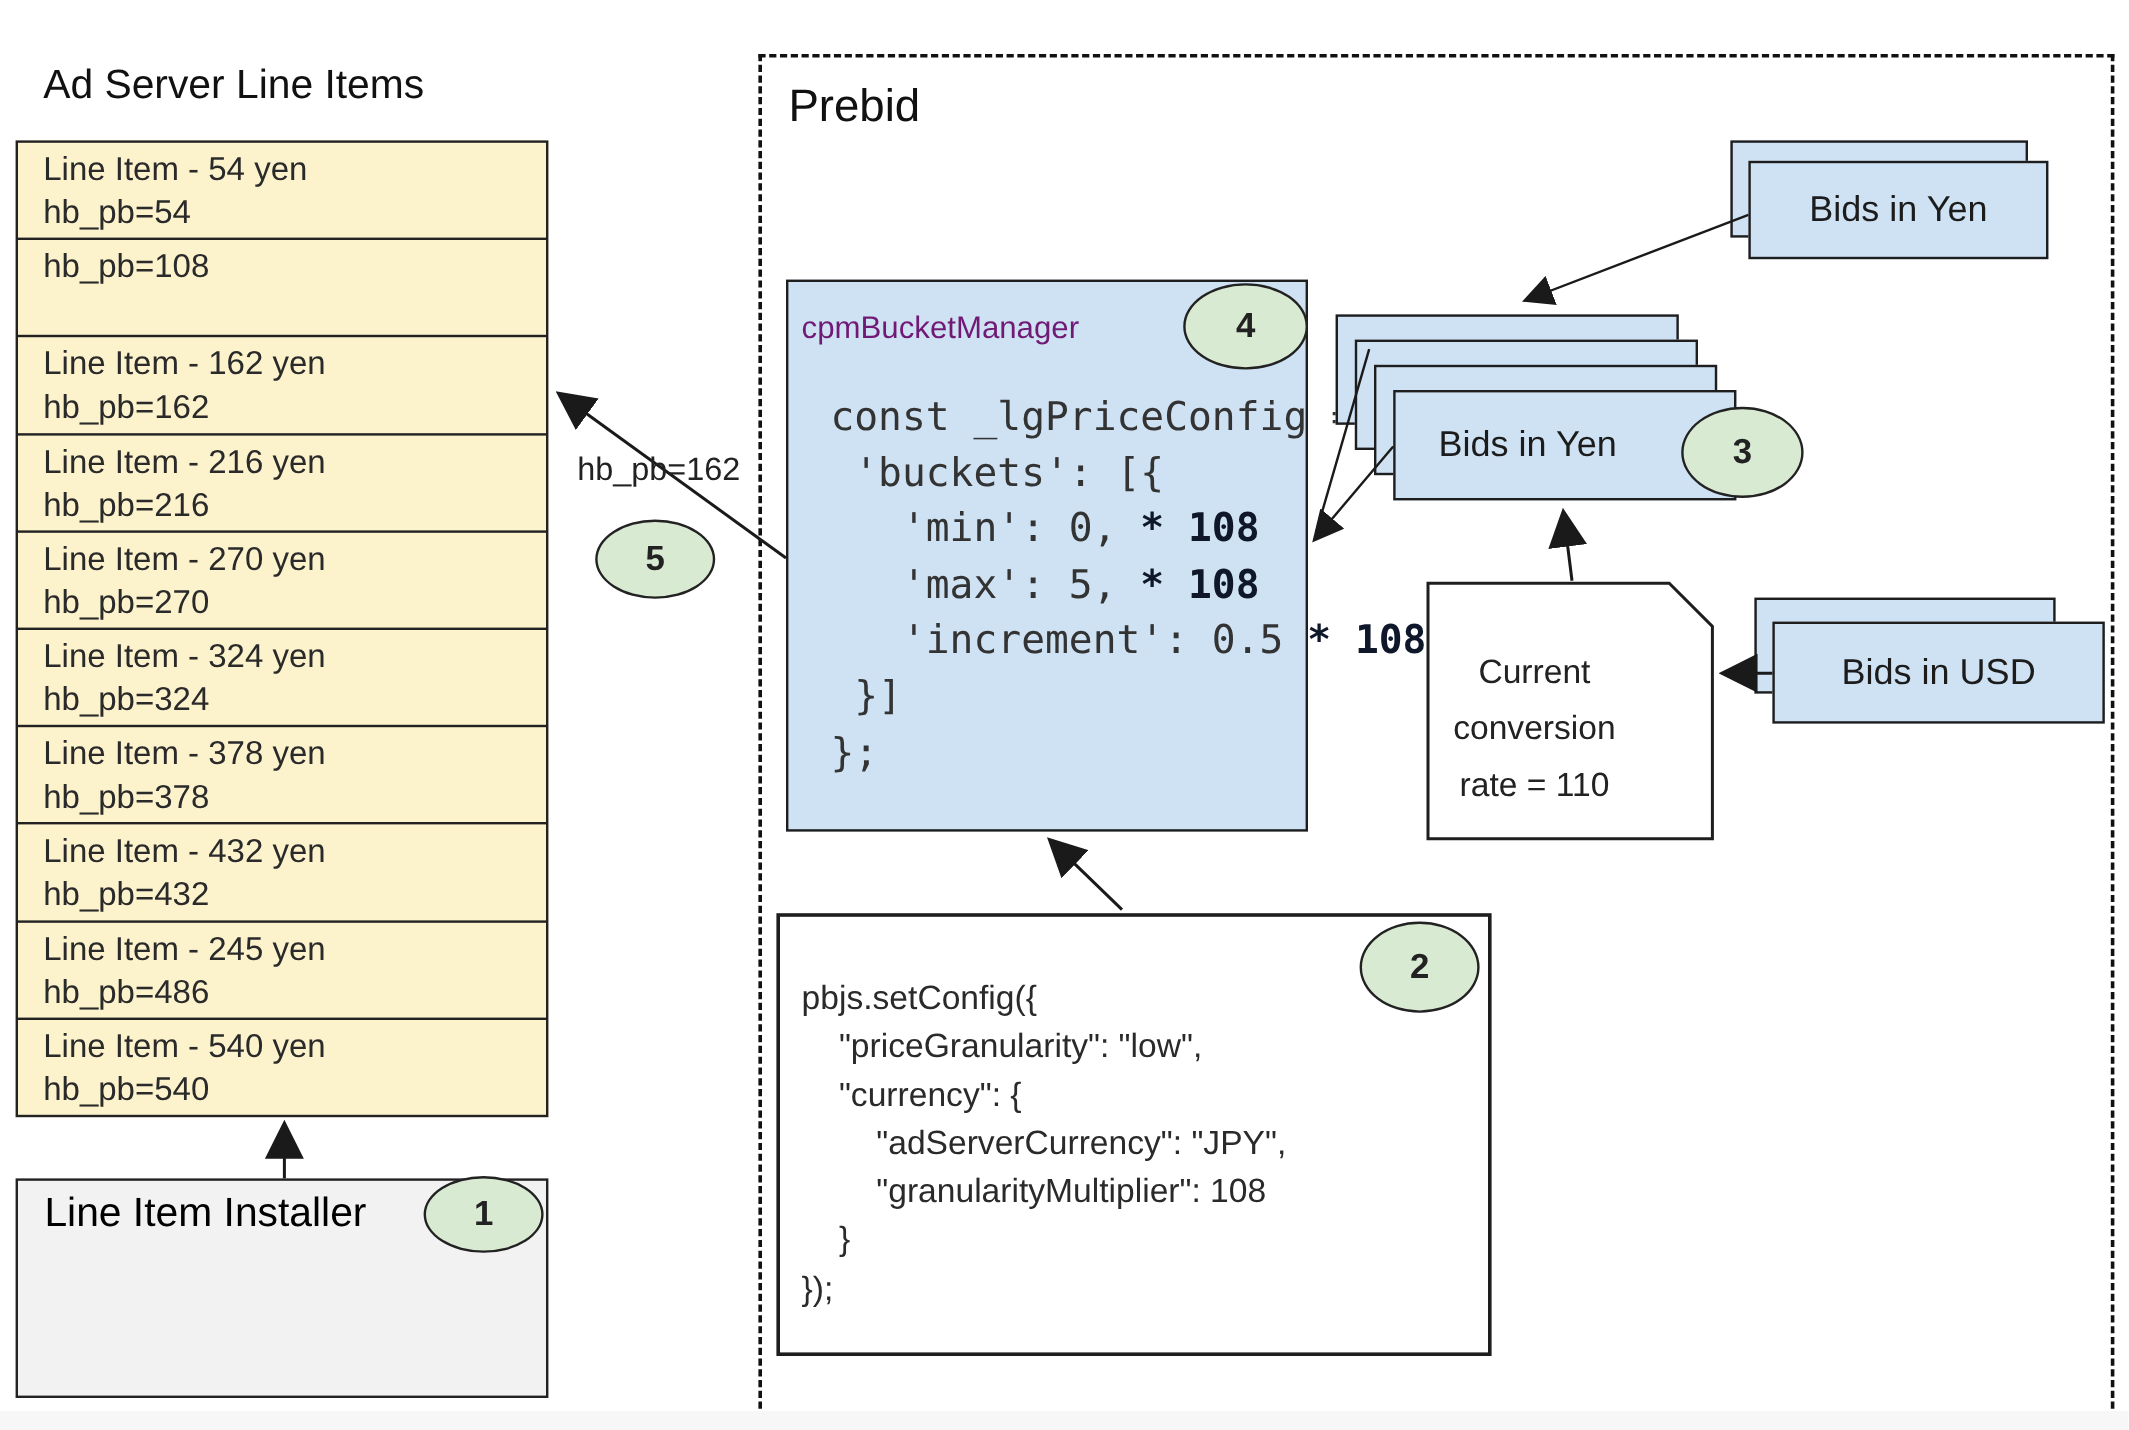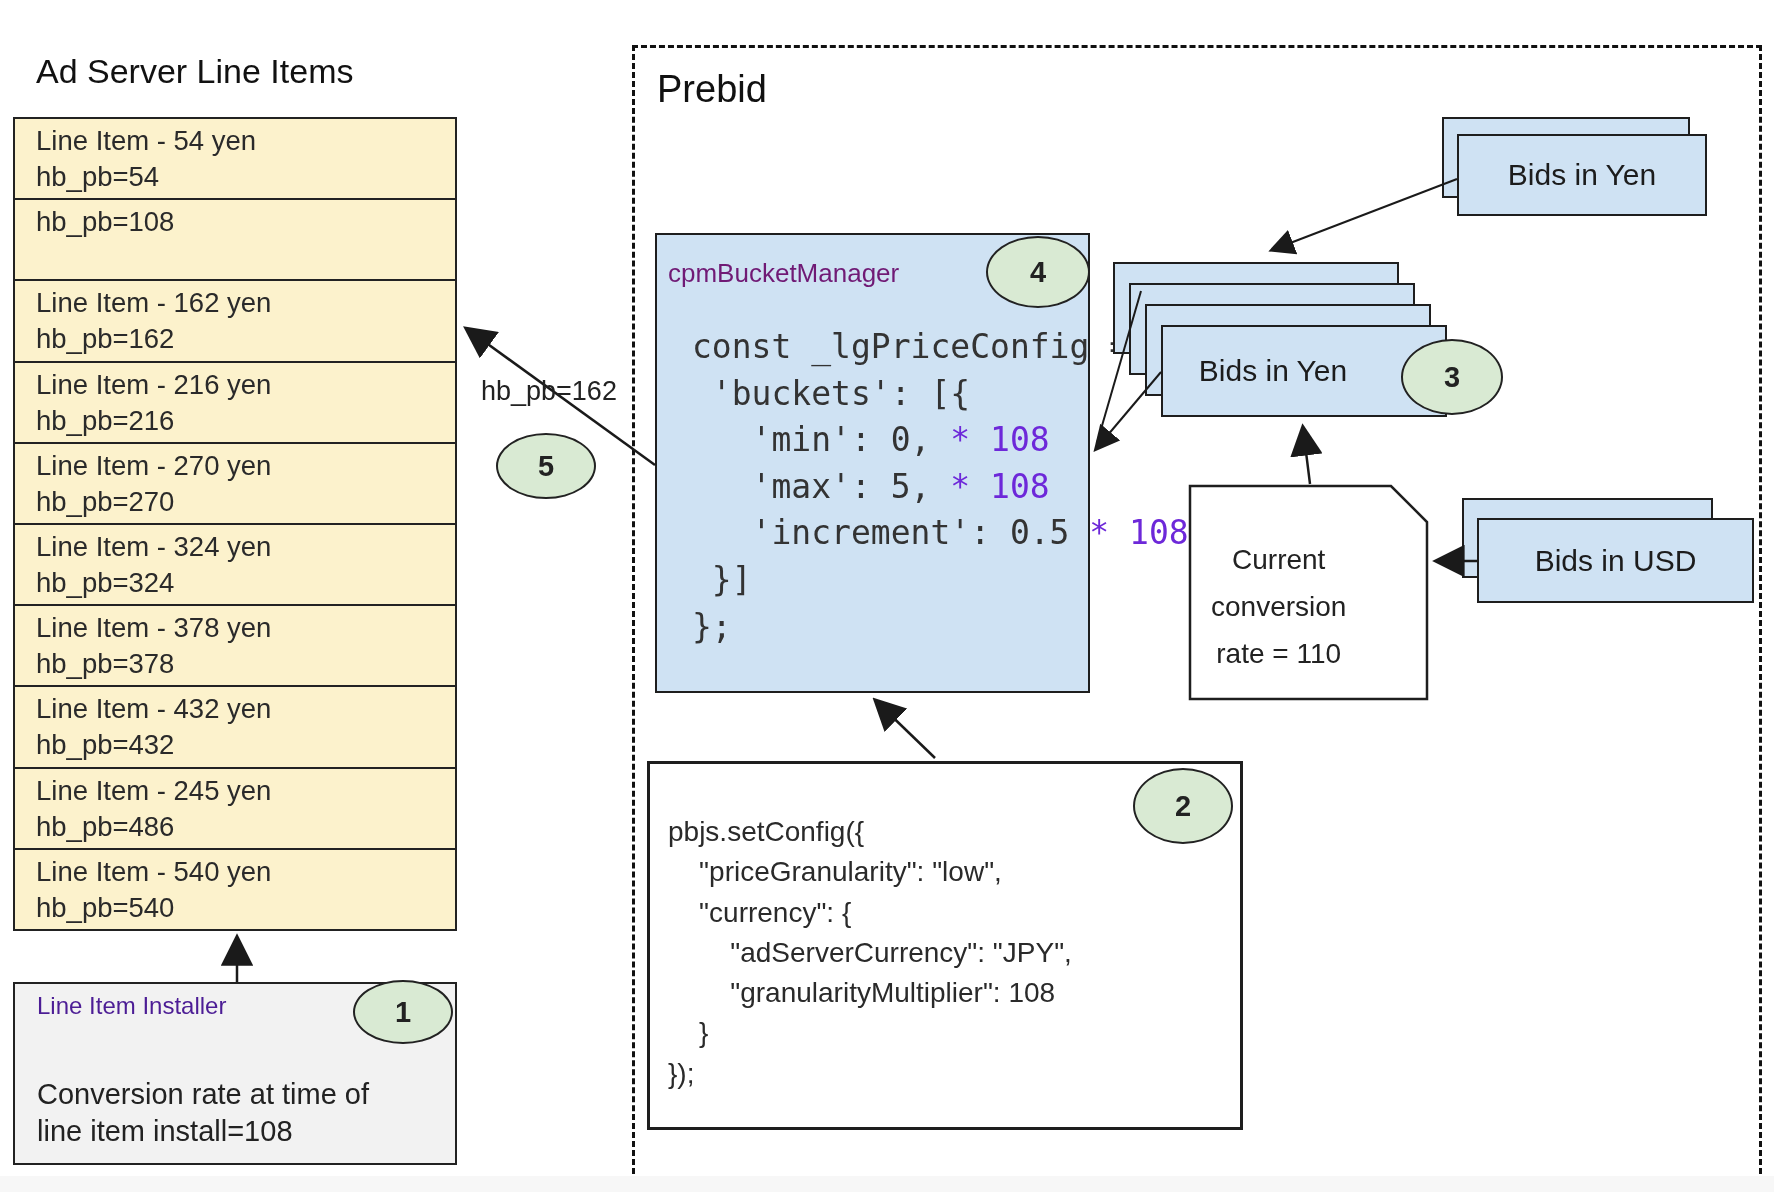--- a/index.html
+++ b/index.html
@@ -14,33 +14,33 @@
   
   .li-table{left:13px;top:117px;width:444px;height:814px;background:#fcf2cc;
             border:2.5px solid #222;display:flex;flex-direction:column;}
   .li-row{flex:1;border-top:2.5px solid #222;padding:4px 0 0 21px;box-sizing:border-box;
           font-size:27.5px;line-height:36px;color:#2a2a2a;overflow:hidden;}
   .li-row:first-child{border-top:none;}
 
   
   .installer{left:13px;top:982px;width:444px;height:183px;background:#f2f2f2;
              border:2.5px solid #222;}
-  .installer-title{left:37px;top:992px;font-size:24px;color:#4c1d95;}
+  .installer-title{left:37px;top:992px;font-size:34px;color:#000000;}
   .installer-note{left:37px;top:1076px;font-size:29px;line-height:37px;color:#222;}
 
   
   .prebid-box{left:632px;top:45px;width:1130px;height:1138px;border:3px dashed #111;background:transparent;}
   .prebid-label{left:657px;top:68px;font-size:38px;color:#111;}
 
   
   .cpm-box{left:655px;top:233px;width:435px;height:460px;background:#cfe2f3;border:2.5px solid #1e1e1e;}
   .cpm-title{left:668px;top:258px;font-size:26px;color:#701a75;}
   .cpm-code{left:692px;top:324px;font-family:"DejaVu Sans Mono", monospace;
             font-size:33px;line-height:46.6px;color:#333;white-space:pre;}
-  .cpm-code b{font-weight:normal;color:#6d28d9;}
+  .cpm-code b{font-weight:bold;color:#0f172a;}
 
   
   .setconfig-box{left:647px;top:761px;width:596px;height:369px;background:#ffffff;border:3px solid #1e1e1e;}
   .setconfig-code{left:668px;top:812px;font-size:28px;line-height:40.3px;color:#2a2a2a;white-space:pre;}
 
   
   .card{background:#cfe2f3;border:2.5px solid #1e1e1e;}
   .card-label{display:flex;align-items:center;justify-content:center;height:100%;
               font-size:30px;color:#1c1c1c;border-radius:28px;}
 
@@ -105,24 +105,20 @@
         <div>hb_pb=486</div>
       </div>
       <div class="li-row">
         <div>Line Item - 540 yen</div>
         <div>hb_pb=540</div>
       </div>
     </div>
 
   <div class="abs installer"></div>
   <div class="abs installer-title">Line Item Installer</div>
-  <div class="abs installer-note">
-    <div>Conversion rate at time of</div>
-    <div>line item install=108</div>
-  </div>
   <div class="abs badge" style="left:353px;top:980px;width:100px;height:64px;">1</div>
 
   <div class="abs prebid-box"></div>
   <div class="abs prebid-label">Prebid</div>
 
   <div class="abs cpm-box"></div>
   <div class="abs cpm-title">cpmBucketManager</div>
   <div class="abs cpm-code"><div class="code-line"><span>const _lgPriceConfig = {</span></div><div class="code-line"><span> 'buckets': [{</span></div><div class="code-line"><span>   'min': 0, </span><b>* 108</b></div><div class="code-line"><span>   'max': 5, </span><b>* 108</b></div><div class="code-line"><span>   'increment': 0.5 </span><b>* 108</b></div><div class="code-line"><span> }]</span></div><div class="code-line"><span>};</span></div></div>
   <div class="abs badge" style="left:986px;top:236px;width:104px;height:72px;">4</div>
 

